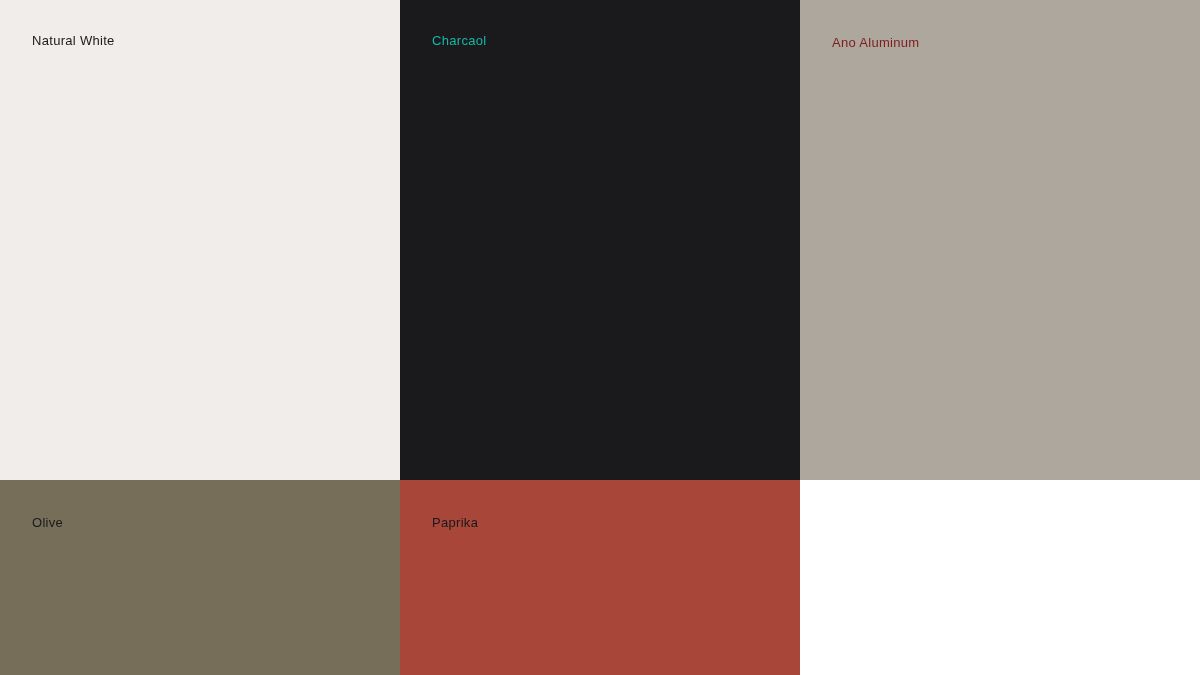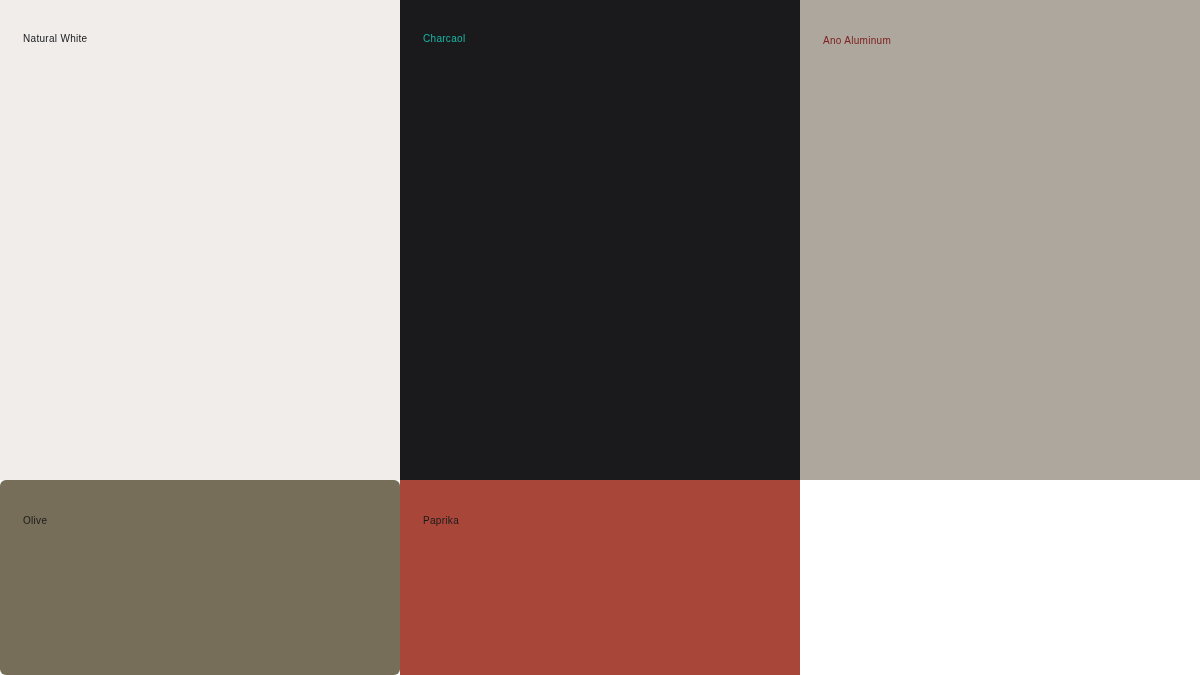--- a/index.html
+++ b/index.html
@@ -20,23 +20,23 @@
     display: grid;
     grid-template-columns: 400px 400px 400px;
     grid-template-rows: 480px 195px;
   }
   .swatch {
     position: relative;
     overflow: hidden;
   }
   .swatch-label {
     position: absolute;
-    left: 23px;
+    left: 32px;
     font-family: "Liberation Sans", sans-serif;
-    font-size: 10px;
+    font-size: 13px;
     font-weight: 400;
     letter-spacing: 0.3px;
     line-height: 1;
     white-space: nowrap;
   }
   .row-top .swatch-label {
     top: 34px;
   }
   .row-bottom .swatch-label {
     top: 36px;
@@ -53,21 +53,21 @@
 
 
   <div class="swatch row-top" style="background-color: rgb(26, 26, 28);">
     <span class="swatch-label" style="color: #14b8a6;">Charcaol</span>
   </div>
 
   <div class="swatch row-bottom" style="background-color: rgb(173, 167, 158);">
     <span class="swatch-label" style="color: #7f1d1d;">Ano Aluminum</span>
   </div>
 
-  <div class="swatch row-bottom" style="background-color: rgb(118, 110, 88); border-radius: 6px;">
+  <div class="swatch row-bottom" style="background-color: rgb(118, 110, 88);">
     <span class="swatch-label" style="color: rgb(26, 26, 28);">Olive</span>
   </div>
 
   <div class="swatch row-bottom" style="background-color: rgb(168, 70, 58); padding-left: 44px;">
     <span class="swatch-label" style="color: rgb(26, 26, 28);">Paprika</span>
   </div>
 
 </div>
 
 </body></html>

